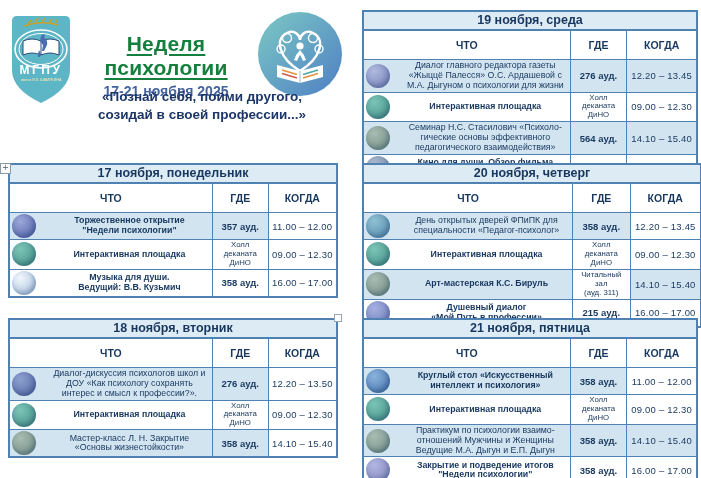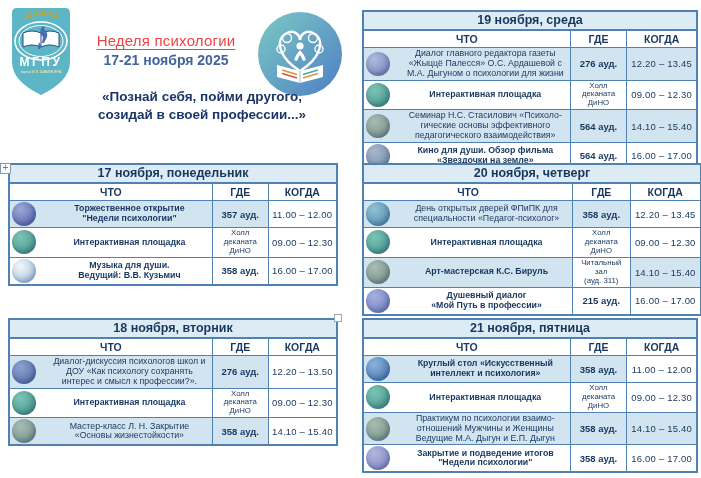--- a/index.html
+++ b/index.html
@@ -2,24 +2,24 @@
 <html><head>
 <meta charset="utf-8">
 <style>
   html,body{margin:0;padding:0}
   body{
     width:701px;height:478px;position:relative;overflow:hidden;
     background:#ffffff;color:#17375e;
     font-family:"Liberation Sans", sans-serif;
   }
   
-  .shield-logo{position:absolute;left:8px;top:4px;width:66px;height:94px}
+  .shield-logo{position:absolute;left:8px;top:12px;width:66px;height:94px}
   .title-block{position:absolute;left:78px;top:32px;width:176px;text-align:center}
   .main-title{
-    font-size:15px;font-weight:normal;color:#ef4444;
+    font-size:21px;font-weight:bold;color:#15803d;
     text-decoration:underline;text-underline-offset:3px;letter-spacing:.2px;
   }
   .dates{font-size:14px;font-weight:bold;color:#44639e;margin-top:3px}
   .round-logo{position:absolute;left:257px;top:11px;width:86px;height:86px}
   .quote{
     position:absolute;left:52px;top:88px;width:300px;text-align:center;
     font-size:13.5px;font-weight:bold;color:#1c3668;line-height:1.3;
   }
   
   .sched{position:absolute}
@@ -27,21 +27,21 @@
   #t1{left:8px;top:318px;width:330px}
   #t2{left:362px;top:10px;width:336px}
   #t3{left:362px;top:163px;width:340px}
   #t4{left:362px;top:318px;width:336px}
   .day-band{
     background:#ddebf5;border:2px solid #4f81b3;border-bottom:none;
     font-size:12.5px;font-weight:bold;text-align:center;padding:1px 0 2px;color:#17375e;
   }
   .sched table{border-collapse:collapse;width:100%;table-layout:fixed;border:2px solid #4f81b3}
   .sched th,.sched td{border:1px solid #4f81b3;overflow:hidden}
-  .sched th{font-size:10.5px;font-weight:bold;background:#fff;text-align:center;padding:2px 0}
+  .sched th{font-size:10.5px;font-weight:bold;background:#fff;text-align:center;padding:8px 0}
   .sched td{vertical-align:middle;padding:1px 2px}
   td.c-what{font-size:8.8px;line-height:1.12}
   .whatwrap{display:flex;align-items:center;gap:13px}
   .evicon{width:24px;height:24px;border-radius:50%;flex:0 0 24px;box-shadow:inset -2px -3px 4px rgba(0,30,80,.25)}
   .wtext{flex:1;text-align:center;white-space:pre-line}
   .bold{font-weight:bold}
   td.c-where{text-align:center;font-weight:bold;font-size:9.5px}
   td.c-where.small{font-weight:normal;font-size:7.8px;line-height:1.15}
   td.c-when{text-align:center;font-size:9.5px;letter-spacing:.2px}
   .shade{background:#d2e4f0}

